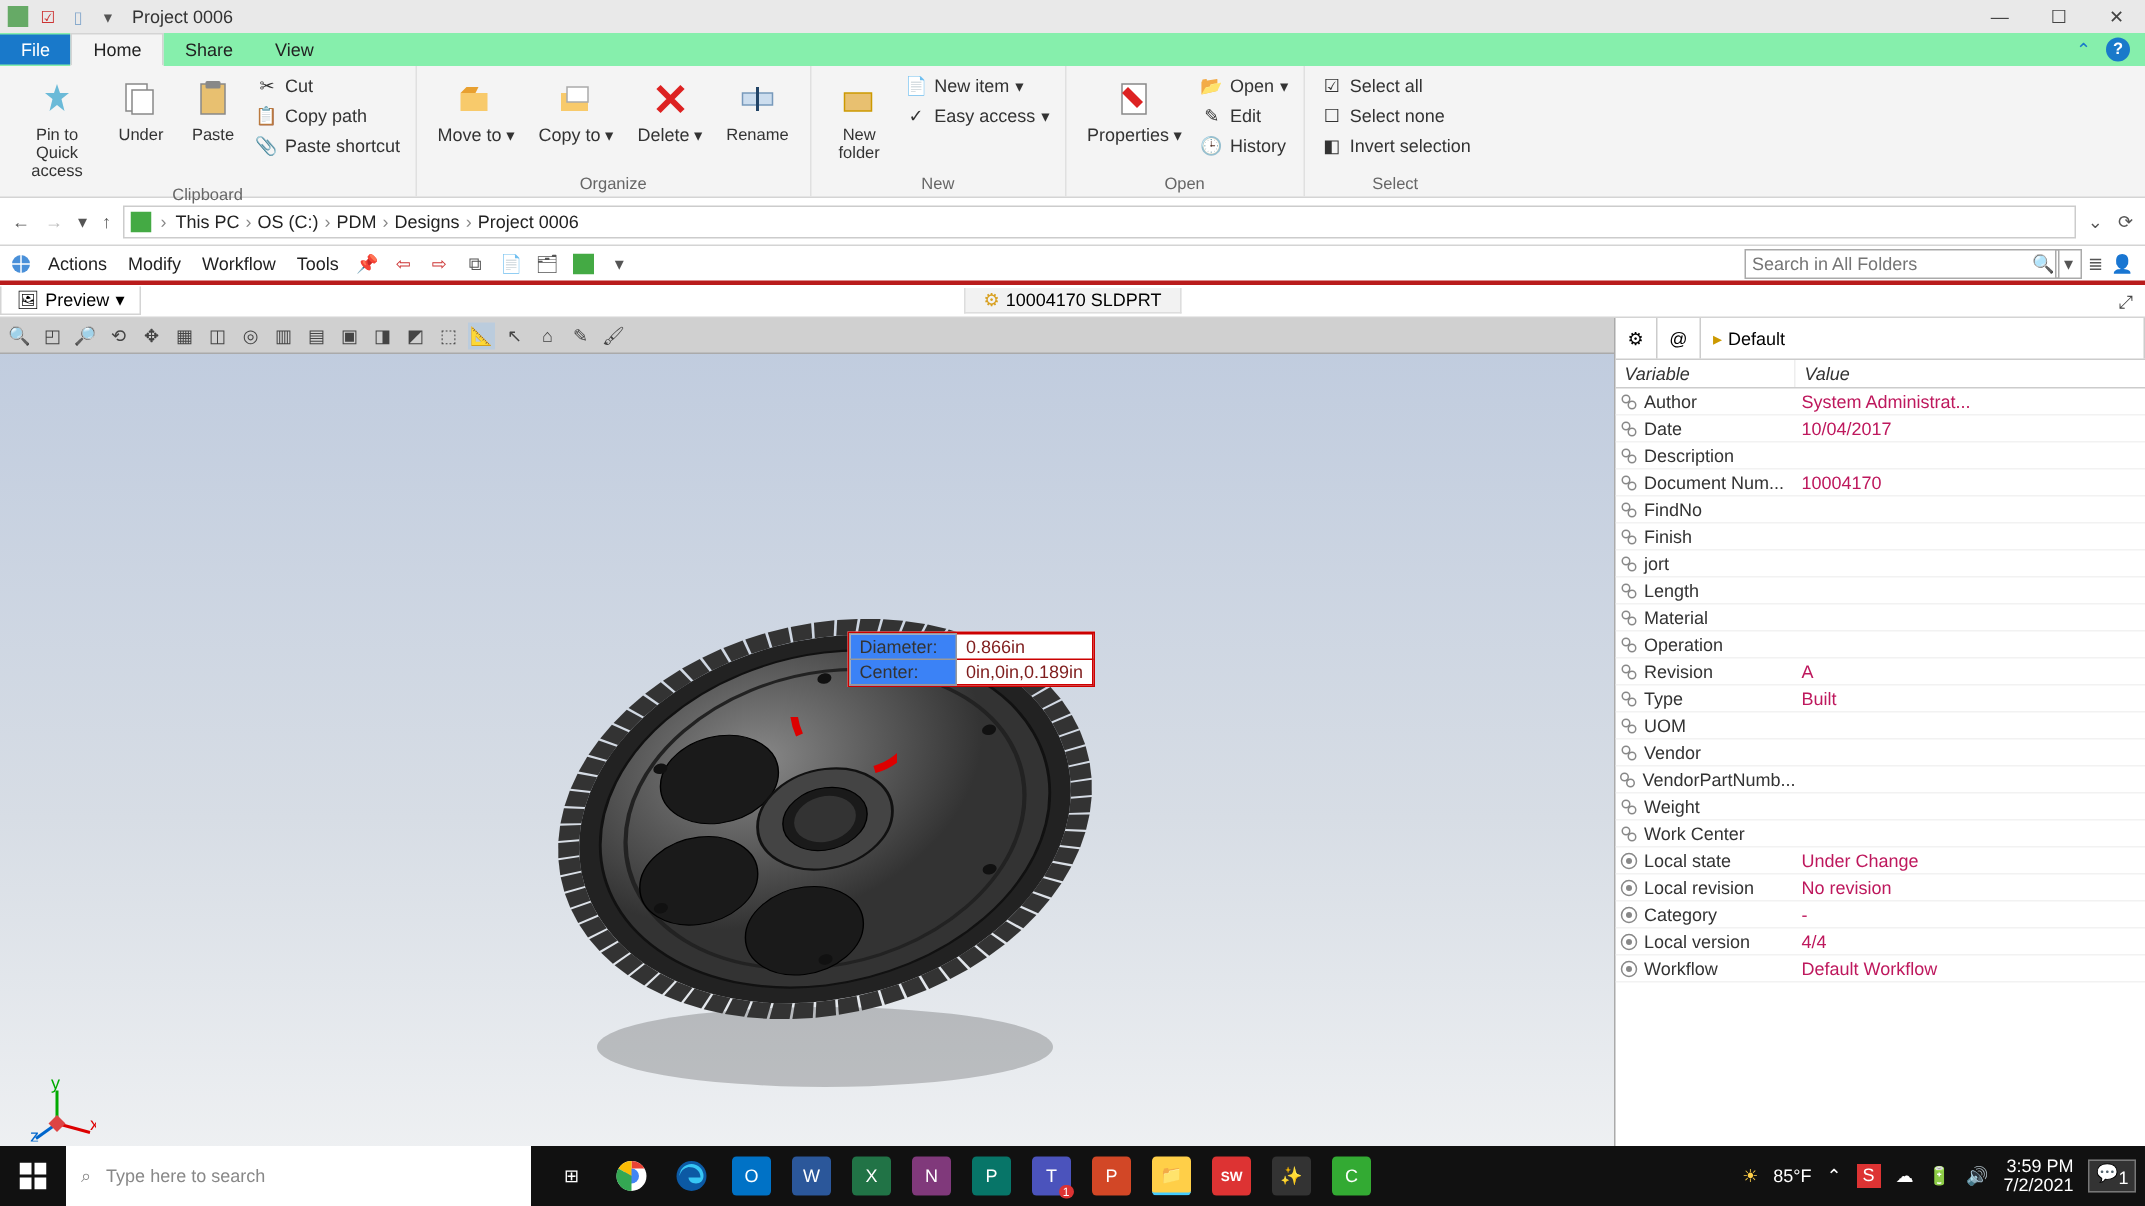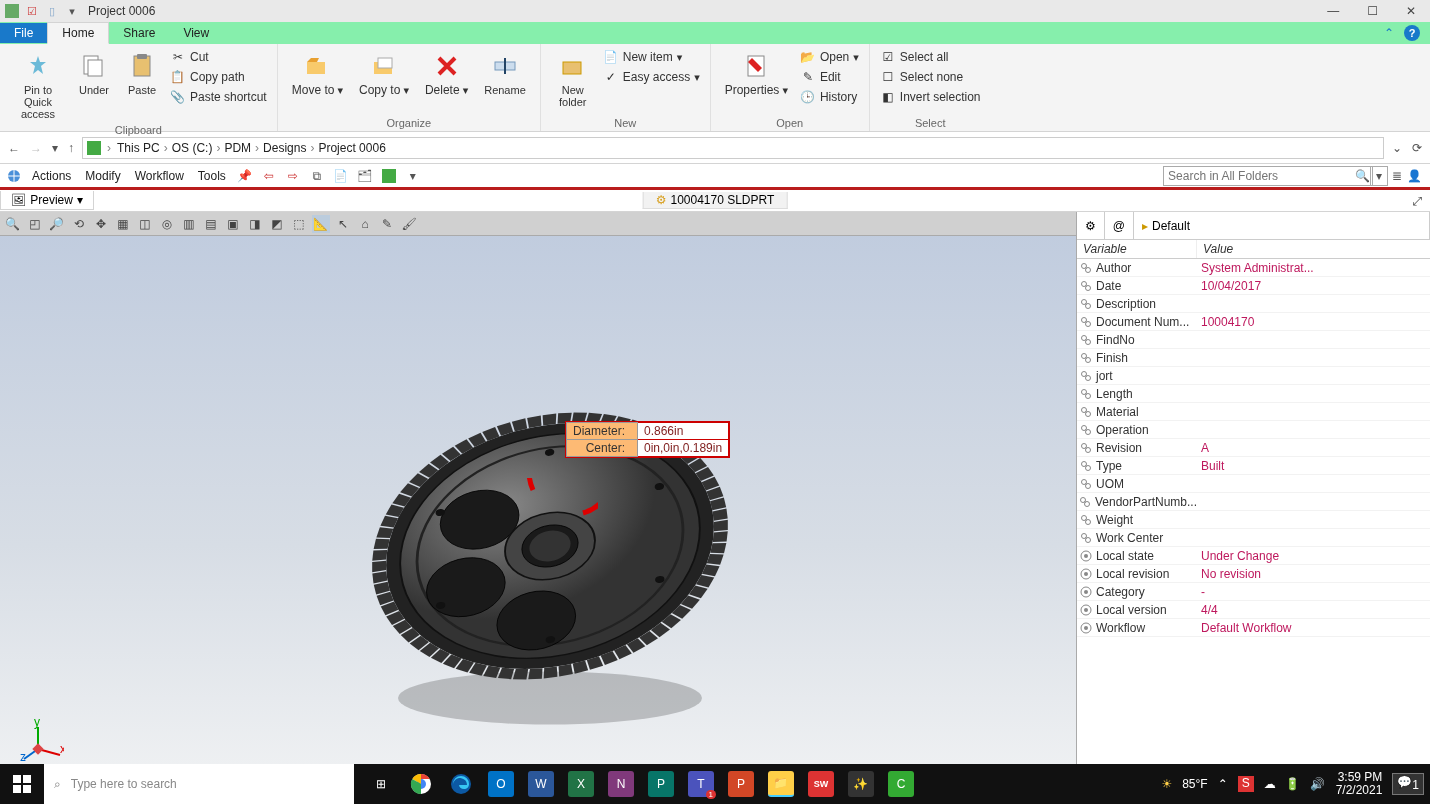--- a/index.html
+++ b/index.html
@@ -60,21 +60,21 @@
   .viewport { flex:1; position:relative; background:linear-gradient(#bfcbde 0%, #d7dde5 60%, #eef0f2 100%); display:flex; flex-direction:column; }
   .view-tools { height:24px; background:#d0d0d0; border-bottom:1px solid #aaa; display:flex; align-items:center; padding:0 4px; gap:4px;}
   .vtool{width:18px;height:18px;display:flex;align-items:center;justify-content:center;color:#444;}
   .canvas { flex:1; position:relative; overflow:hidden;}
   
   
   .gear-wrap { position:absolute; left:360px; top:120px; width:380px; height:380px; }
   .meas-box { position:absolute; left:565px; top:185px; border:1px solid #c00; background:#fff; font-size:11px;}
   .meas-box table{border-collapse:collapse;}
   .meas-box td{border:1px solid #c00; padding:1px 6px; color:#7f1d1d; font-family: "Segoe UI", sans-serif;}
-  .meas-box td.label{color:#333;background:#fdba74;border-color:#999;padding-right:12px;text-align:right;}
+  .meas-box td.label{color:#333;background:#3b82f6;border-color:#999;padding-right:12px;}
   
   .arc-hl { position:absolute; left:498px; top:242px; width:100px; height:100px; }
   
   .triad { position:absolute; left:20px; bottom:10px; width:40px; height:40px;}
   
   
   .props { width:354px; border-left:1px solid #aaa; background:#fff; display:flex; flex-direction:column;}
   .props-tabs { display:flex; height:28px; border-bottom:1px solid #ccc;}
   .props-tabs .ptab{ padding:4px 8px; border-right:1px solid #ccc; display:flex; align-items:center; gap:4px;}
   .props-tabs .ptab.default{flex:1;}
@@ -706,20 +706,33 @@
         </div>
         <div class="prow">
           <div class="pk">
             <span class="pic">
               <svg width="12" height="12">
                 <circle cx="4" cy="4" r="2.5" fill="none" stroke="#888"></circle>
                 <circle cx="8" cy="8" r="2.5" fill="none" stroke="#888"></circle>
                 <line x1="5.5" y1="5.5" x2="6.5" y2="6.5" stroke="#888"></line>
               </svg>
             </span>
+            <span>Vendor</span>
+          </div>
+          <div class="pv"></div>
+        </div>
+        <div class="prow">
+          <div class="pk">
+            <span class="pic">
+              <svg width="12" height="12">
+                <circle cx="4" cy="4" r="2.5" fill="none" stroke="#888"></circle>
+                <circle cx="8" cy="8" r="2.5" fill="none" stroke="#888"></circle>
+                <line x1="5.5" y1="5.5" x2="6.5" y2="6.5" stroke="#888"></line>
+              </svg>
+            </span>
             <span>VendorPartNumb...</span>
           </div>
           <div class="pv"></div>
         </div>
         <div class="prow">
           <div class="pk">
             <span class="pic">
               <svg width="12" height="12">
                 <circle cx="4" cy="4" r="2.5" fill="none" stroke="#888"></circle>
                 <circle cx="8" cy="8" r="2.5" fill="none" stroke="#888"></circle>

